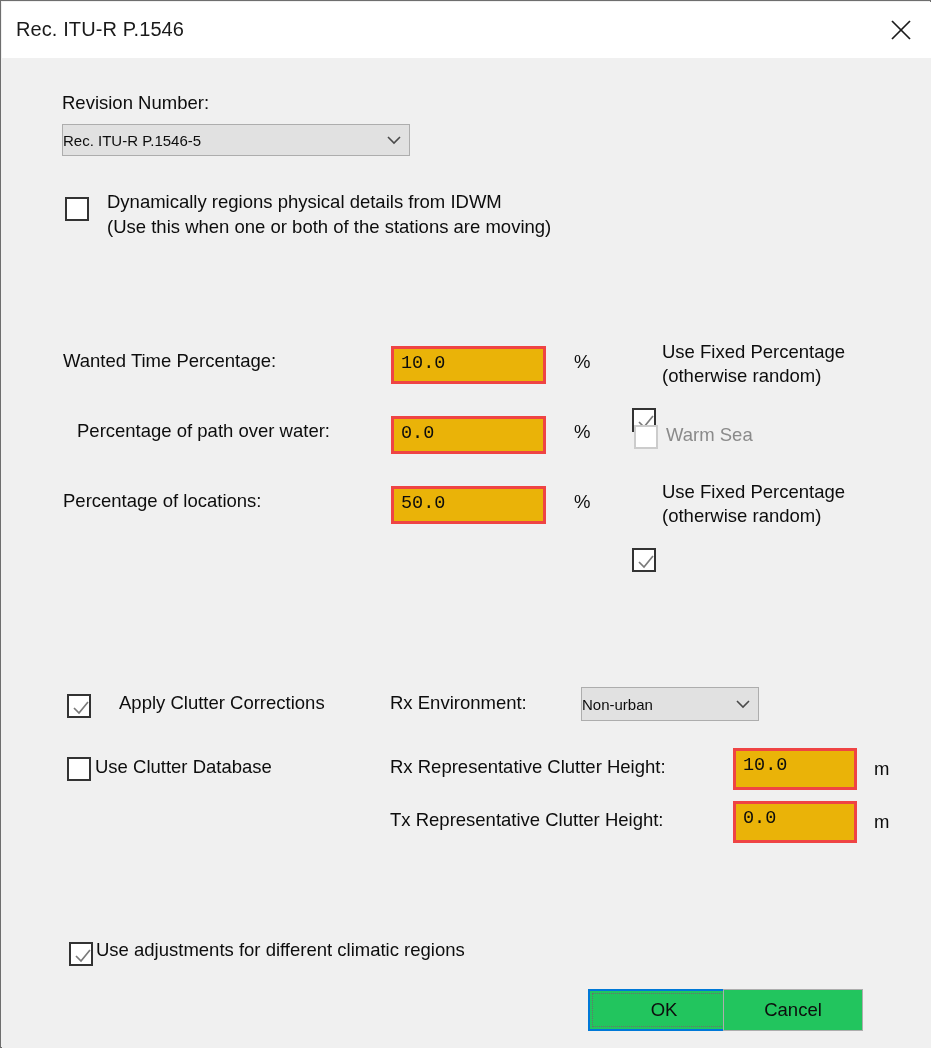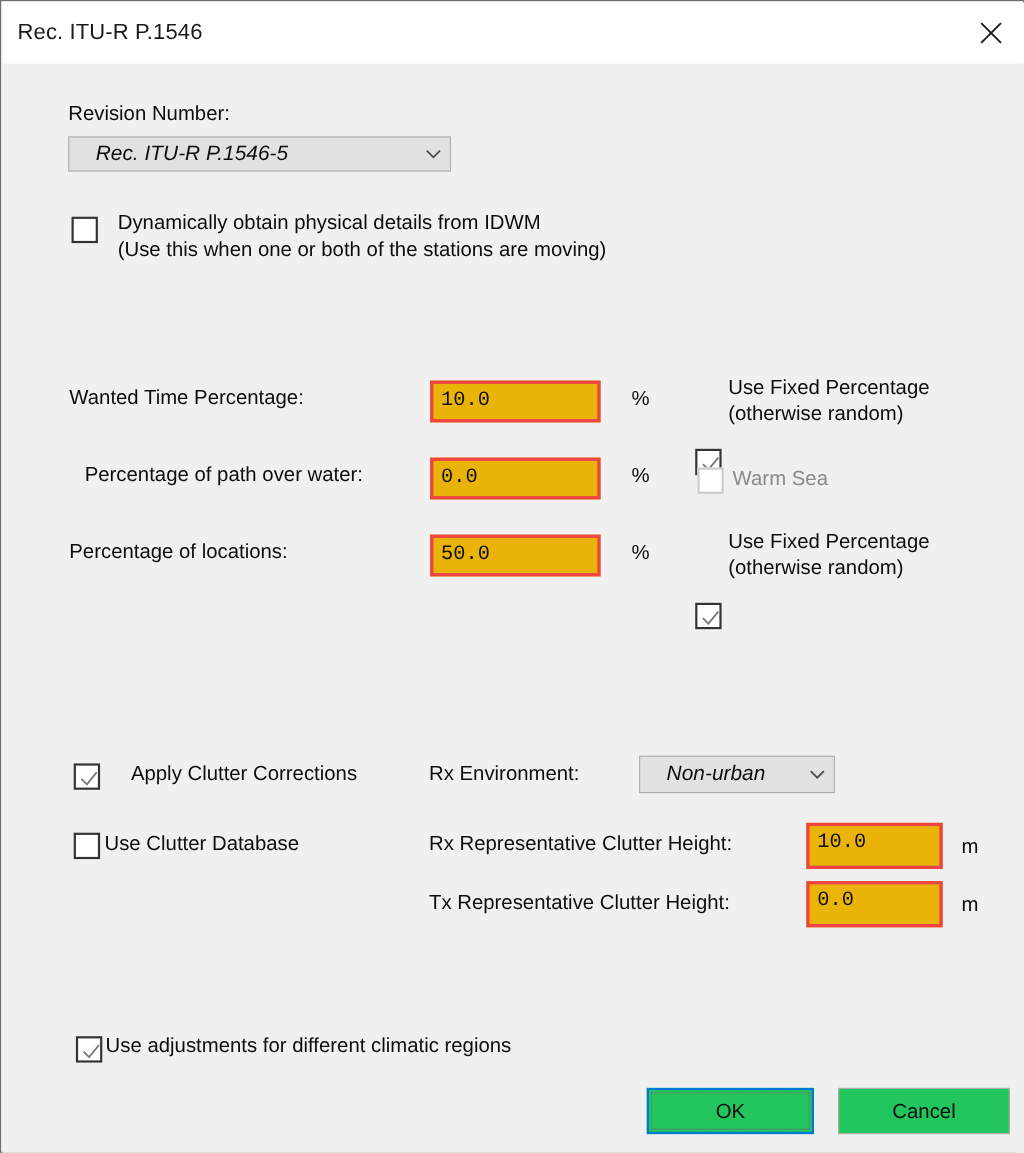--- a/index.html
+++ b/index.html
@@ -77,26 +77,25 @@
   .combo {
     position: absolute;
     box-sizing: border-box;
     background: #e1e1e1;
     border: 1px solid #adadad;
     display: flex;
     align-items: center;
     cursor: default;
   }
   .combo .combo-text {
-    font-size: 19px;
-    color: #0d0d0d;
-    padding-left: 24px;
+    font-size: 15px;
+    color: #0d0d0d;
+    padding-left: 0;
     white-space: nowrap;
     flex: 1;
-    font-style: italic;
   }
   .combo .chev {
     width: 30px;
     display: flex;
     align-items: center;
     justify-content: center;
   }
 
   
   .textfield {
@@ -183,21 +182,21 @@
     <div class="combo" style="left:60px; top:66px; width:348px; height:32px;">
       <span class="combo-text">Rec. ITU-R P.1546-5</span>
       <span class="chev">
         <svg width="18" height="12" viewBox="0 0 18 12">
           <polyline points="3,3 9,9 15,3" fill="none" stroke="#4a4a4a" stroke-width="1.6"></polyline>
         </svg>
       </span>
     </div>
 
     <div class="cb" style="left:63px; top:139px;"></div>
-    <div class="lbl" style="left:105px; top:133px;">Dynamically obtain physical details from IDWM</div>
+    <div class="lbl" style="left:105px; top:133px;">Dynamically regions physical details from IDWM</div>
     <div class="lbl" style="left:105px; top:158px;">(Use this when one or both of the stations are moving)</div>
 
     <div class="lbl" style="left:61px; top:292px;">Wanted Time Percentage:</div>
     <div class="textfield" style="left:389px; top:288px; width:155px; height:38px;">
       <span class="val">10.0</span>
     </div>
     <div class="lbl" style="left:572px; top:293px;">%</div>
     <div class="cb" style="left:630px; top:350px;">
       <svg width="26" height="26" viewBox="0 0 26 26">
         <polyline points="6,13 11,18 20,7" fill="none" stroke="#7a7a7a" stroke-width="1.7"></polyline>
@@ -263,18 +262,18 @@
       <svg width="26" height="26" viewBox="0 0 26 26">
         <polyline points="6,13 11,18 20,7" fill="none" stroke="#7a7a7a" stroke-width="1.7"></polyline>
       </svg>
     </div>
     <div class="lbl" style="left:94px; top:881px;">Use adjustments for different climatic regions</div>
 
     <div class="btn default" style="left:586px; top:931px; width:152px; height:42px;">
       <span class="focusring"></span>
       <span class="btn-label">OK</span>
     </div>
-    <div class="btn" style="left:760px; top:931px; width:156px; height:42px;">
+    <div class="btn" style="left:721px; top:931px; width:140px; height:42px;">
       <span class="btn-label">Cancel</span>
     </div>
 
   </div>
 </div>
 
 </body></html>

